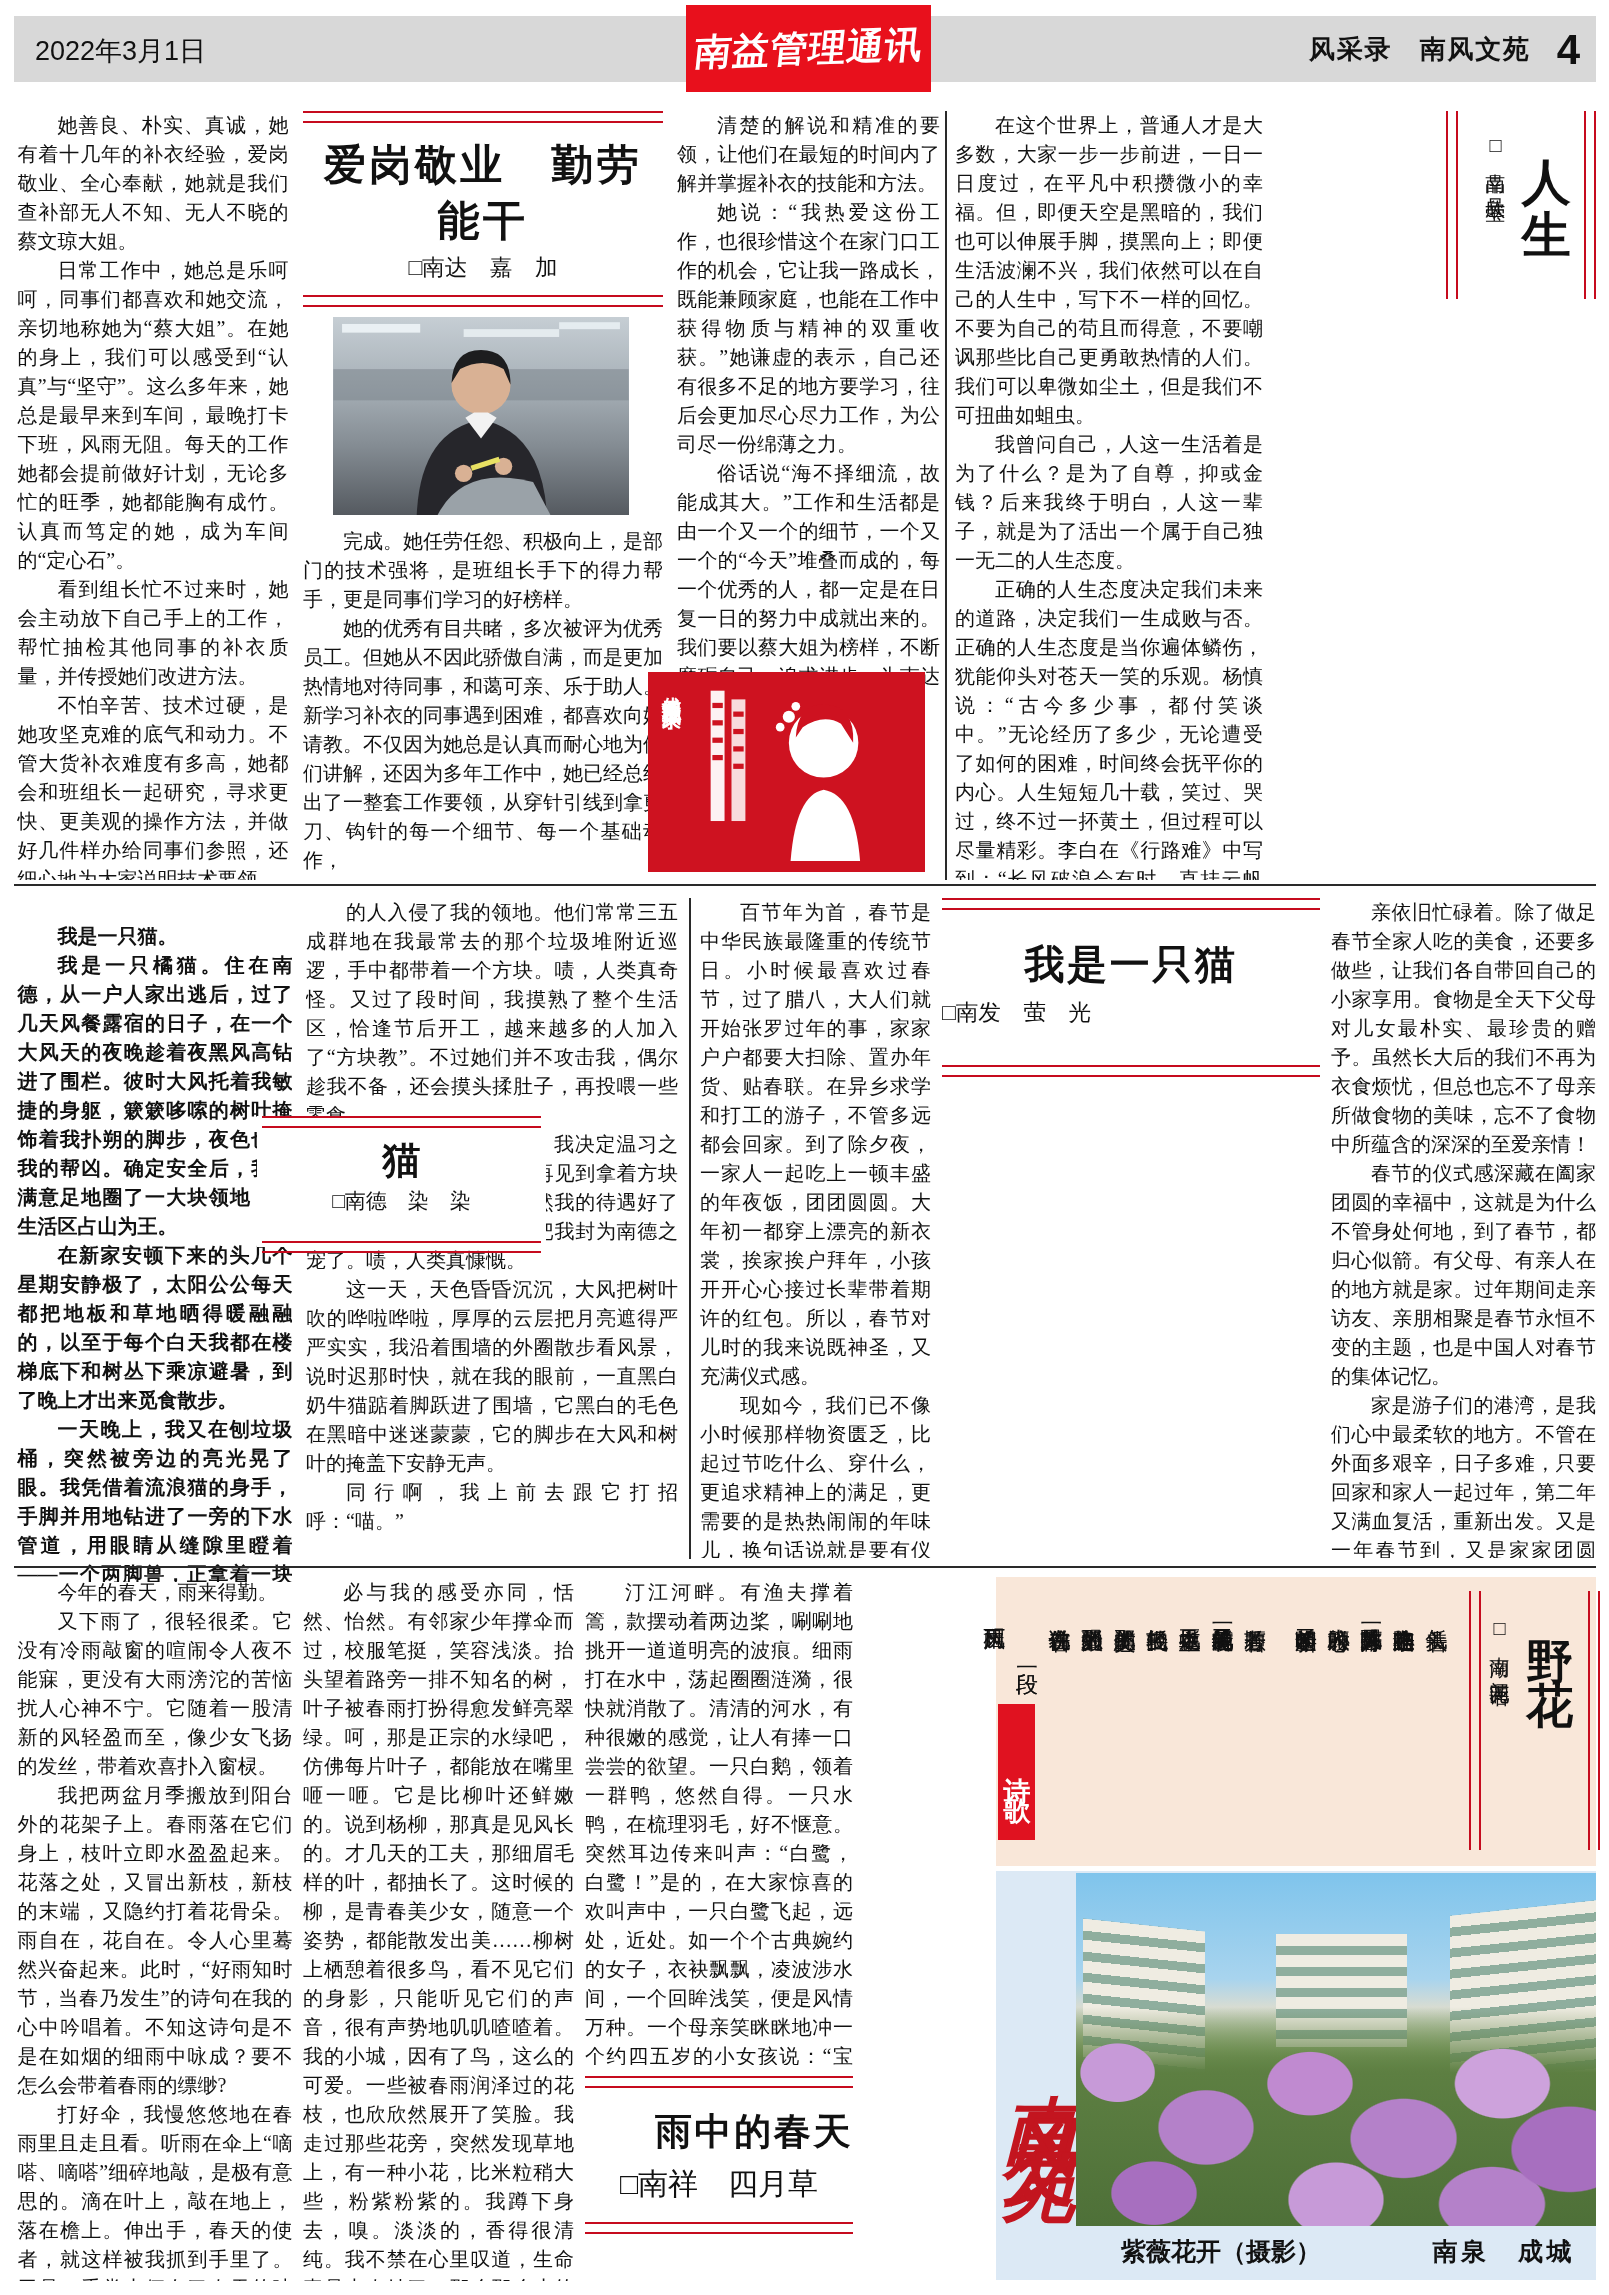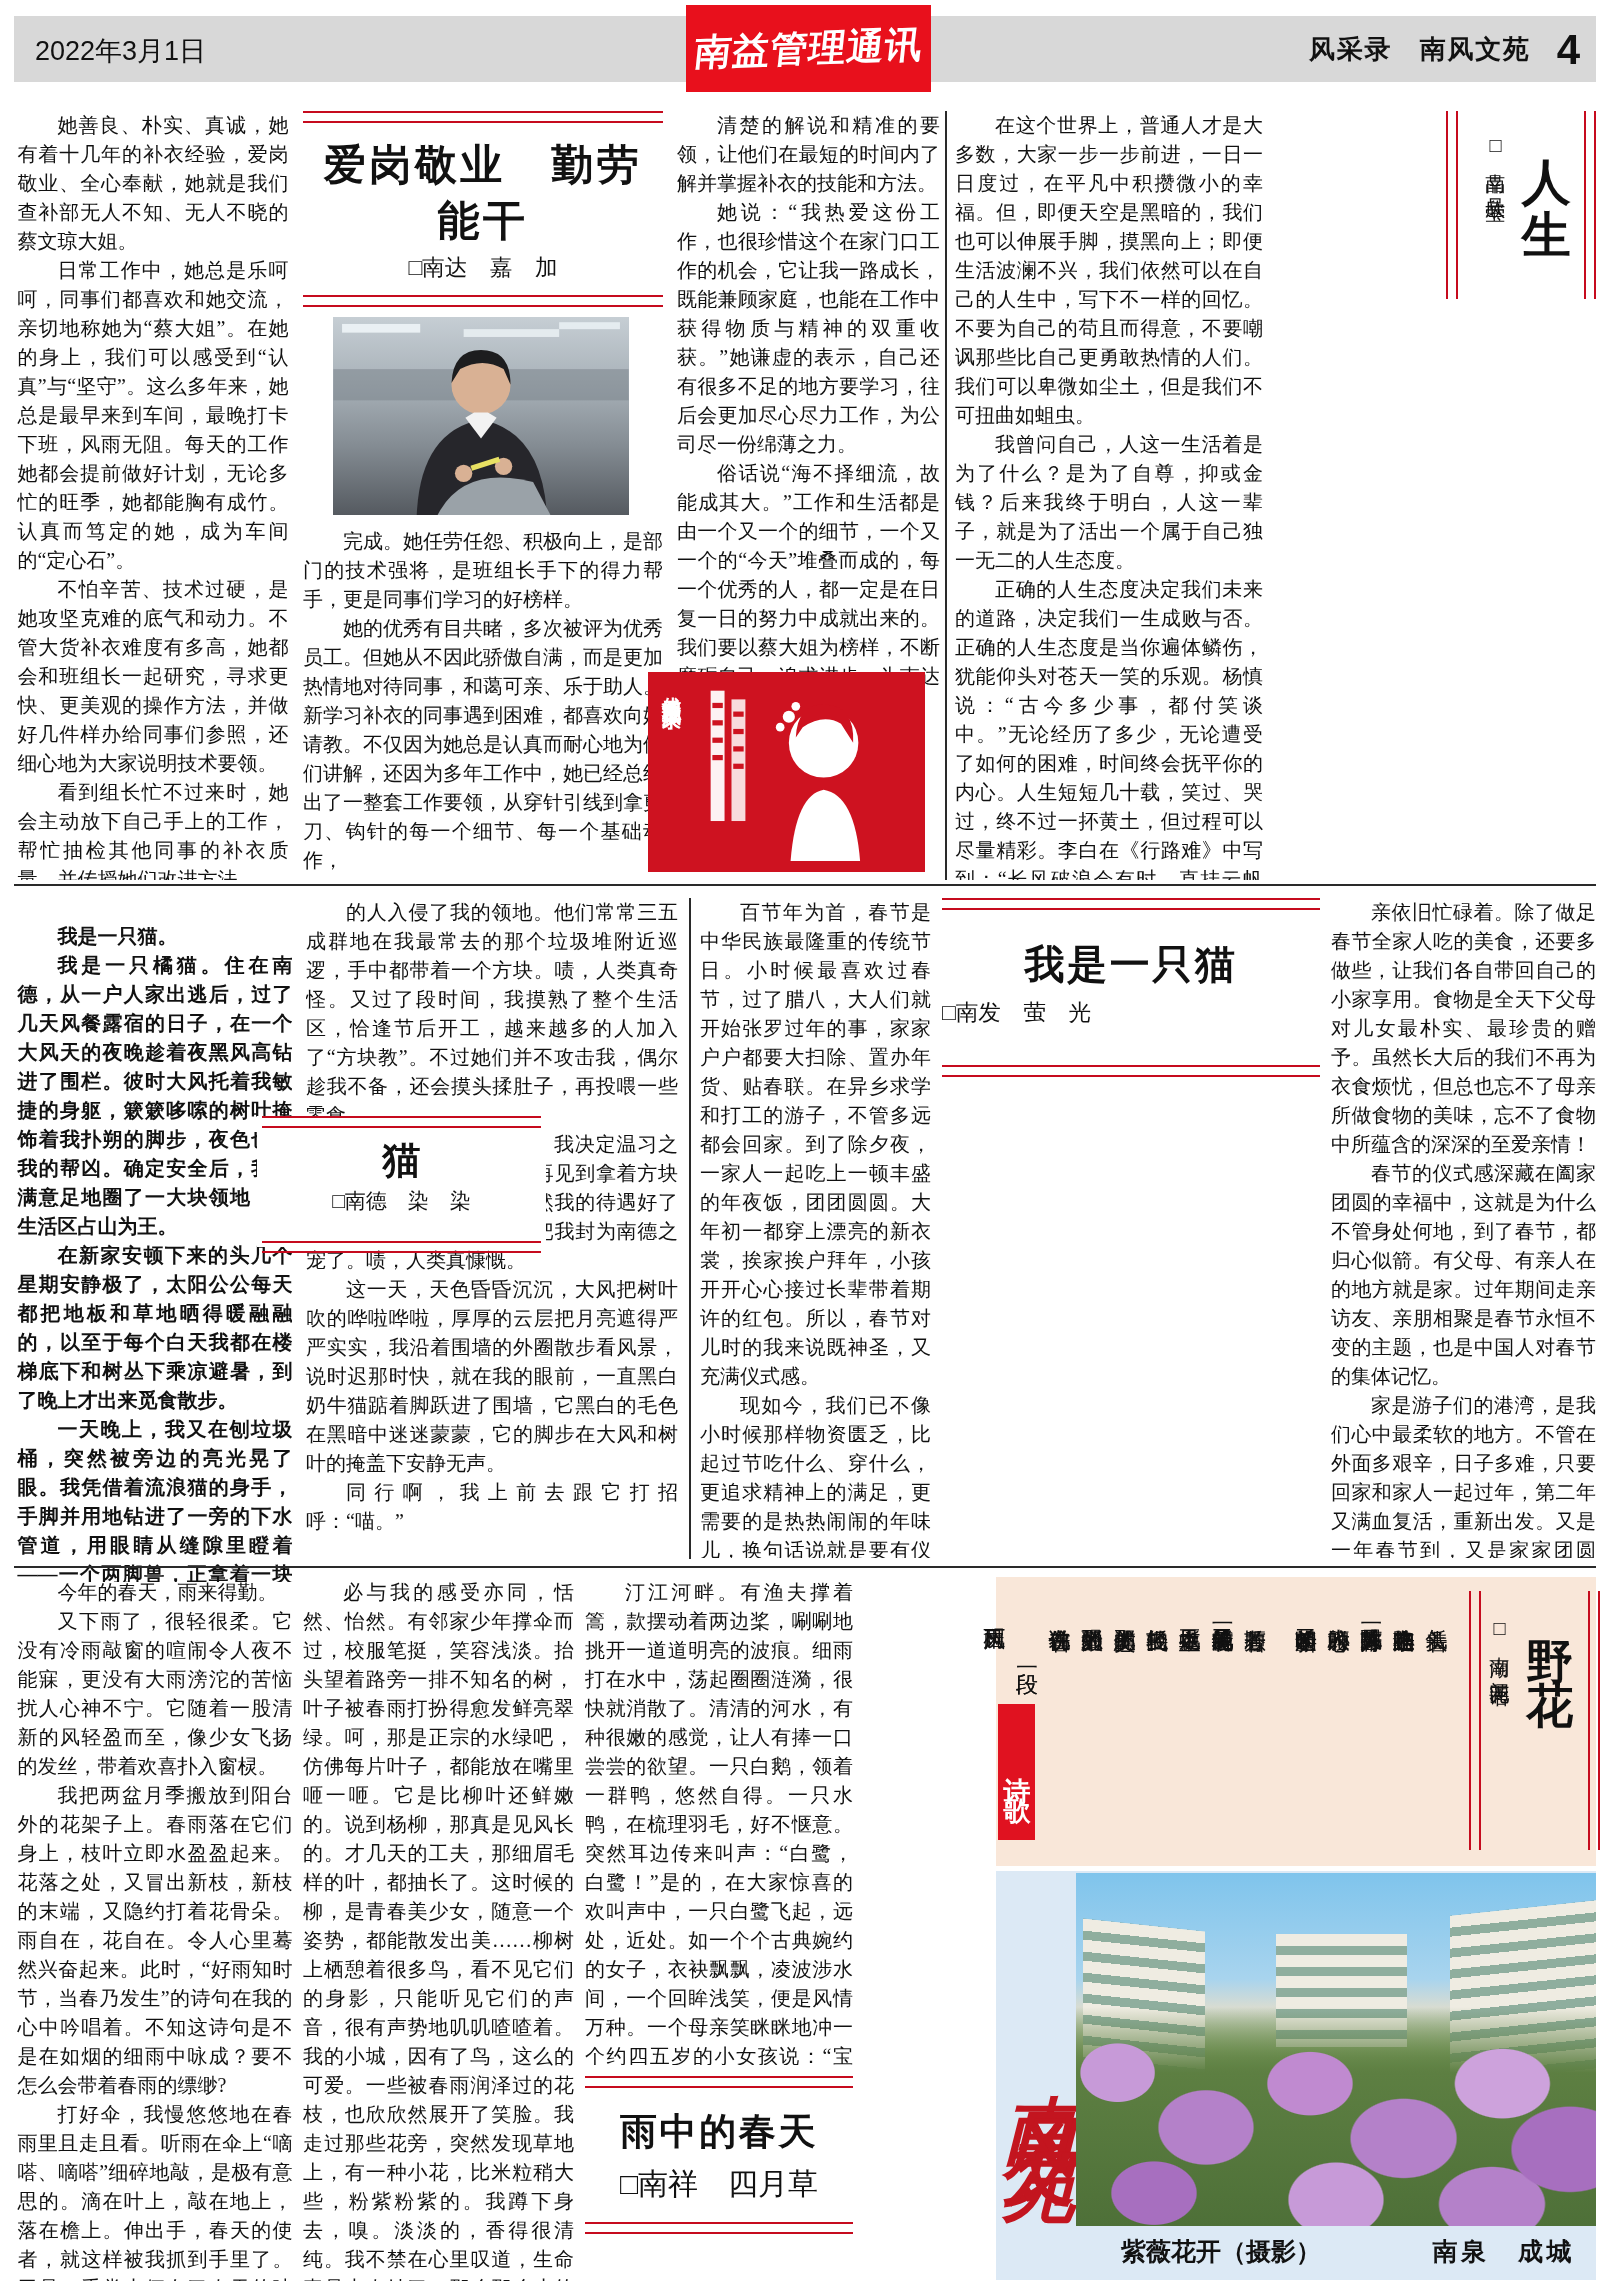--- a/index.html
+++ b/index.html
@@ -45,21 +45,21 @@
   
   .a3box{position:absolute;left:257px;top:1116px;width:289px;height:131px;background:#fff;z-index:2;
          padding:0 5.2px;box-sizing:border-box;}
   .a3-title{font-size:38px;font-weight:bold;text-align:center;margin:7px 0 1.7px;}
   .a3-byline{font-size:21px;text-align:center;margin:0 0 26px;}
   
   .a4-title{font-size:40px;font-weight:bold;text-align:center;letter-spacing:2.6px;margin:40px 0 19px;}
   .a4-byline{font-size:22.6px;margin:0 0 38px;}
   
   .a5box{position:absolute;left:585px;top:2076px;width:268px;height:157px;}
-  .a5-title{font-size:37px;font-weight:bold;text-align:center;letter-spacing:2.6px;margin:19px 0 7px;}
+  .a5-title{font-size:37px;font-weight:bold;text-align:right;letter-spacing:2.6px;margin:19px 0 7px;}
   .a5-byline{font-size:30px;text-align:center;margin:0 0 17.4px;}
   
   .poem-box{position:absolute;left:996px;top:1577px;width:600px;height:289px;background:#f9e7d9;}
   .poem-label{position:absolute;left:998px;top:1704px;width:37px;height:136px;background:#e01220;z-index:2;
               writing-mode:vertical-rl;color:#fff;font-size:27px;font-weight:bold;letter-spacing:21px;
               padding-top:10.4px;box-sizing:border-box;text-align:center;}
   .poem-lines{position:absolute;left:1049px;top:1612px;width:405px;height:225px;
               writing-mode:vertical-rl;font-size:22px;}
   .poem-lines p{margin:0 2.6px;line-height:30px;}
   .poem-lines p:nth-child(6){margin-right:21px;}
@@ -102,22 +102,22 @@
   <span>南益管理通讯</span>
 </div>
 <div class="hdr-right">
   <span class="hdr-section">风采录　南风文苑</span>
   <span class="hdr-page">4</span>
 </div>
 
 <div class="col" style="left:17.4px;top:111px;width:271px;height:769px;">
     <p class="para">她善良、朴实、真诚，她有着十几年的补衣经验，爱岗敬业、全心奉献，她就是我们查补部无人不知、无人不晓的蔡文琼大姐。</p>
     <p class="para">日常工作中，她总是乐呵呵，同事们都喜欢和她交流，亲切地称她为“蔡大姐”。在她的身上，我们可以感受到“认真”与“坚守”。这么多年来，她总是最早来到车间，最晚打卡下班，风雨无阻。每天的工作她都会提前做好计划，无论多忙的旺季，她都能胸有成竹。认真而笃定的她，成为车间的“定心石”。</p>
+    <p class="para">看到组长忙不过来时，她会主动放下自己手上的工作，帮忙抽检其他同事的补衣质量，并传授她们改进方法。</p>
     <p class="para">不怕辛苦、技术过硬，是她攻坚克难的底气和动力。不管大货补衣难度有多高，她都会和班组长一起研究，寻求更快、更美观的操作方法，并做好几件样办给同事们参照，还细心地为大家说明技术要领。</p>
-    <p class="para">看到组长忙不过来时，她会主动放下自己手上的工作，帮忙抽检其他同事的补衣质量，并传授她们改进方法。</p>
   </div>
 
 <div class="a1c2">
   <div class="ruleH"></div>
   <div class="a1-title">爱岗敬业　勤劳能干</div>
   <div class="a1-byline">□南达　嘉　加</div>
   <div class="ruleH"></div>
   <div class="photo1">
     <svg width="296" height="198" viewBox="0 0 340 228">
       <rect x="10" y="8" width="90" height="10" fill="#eef4f7" opacity="0.9"></rect>

